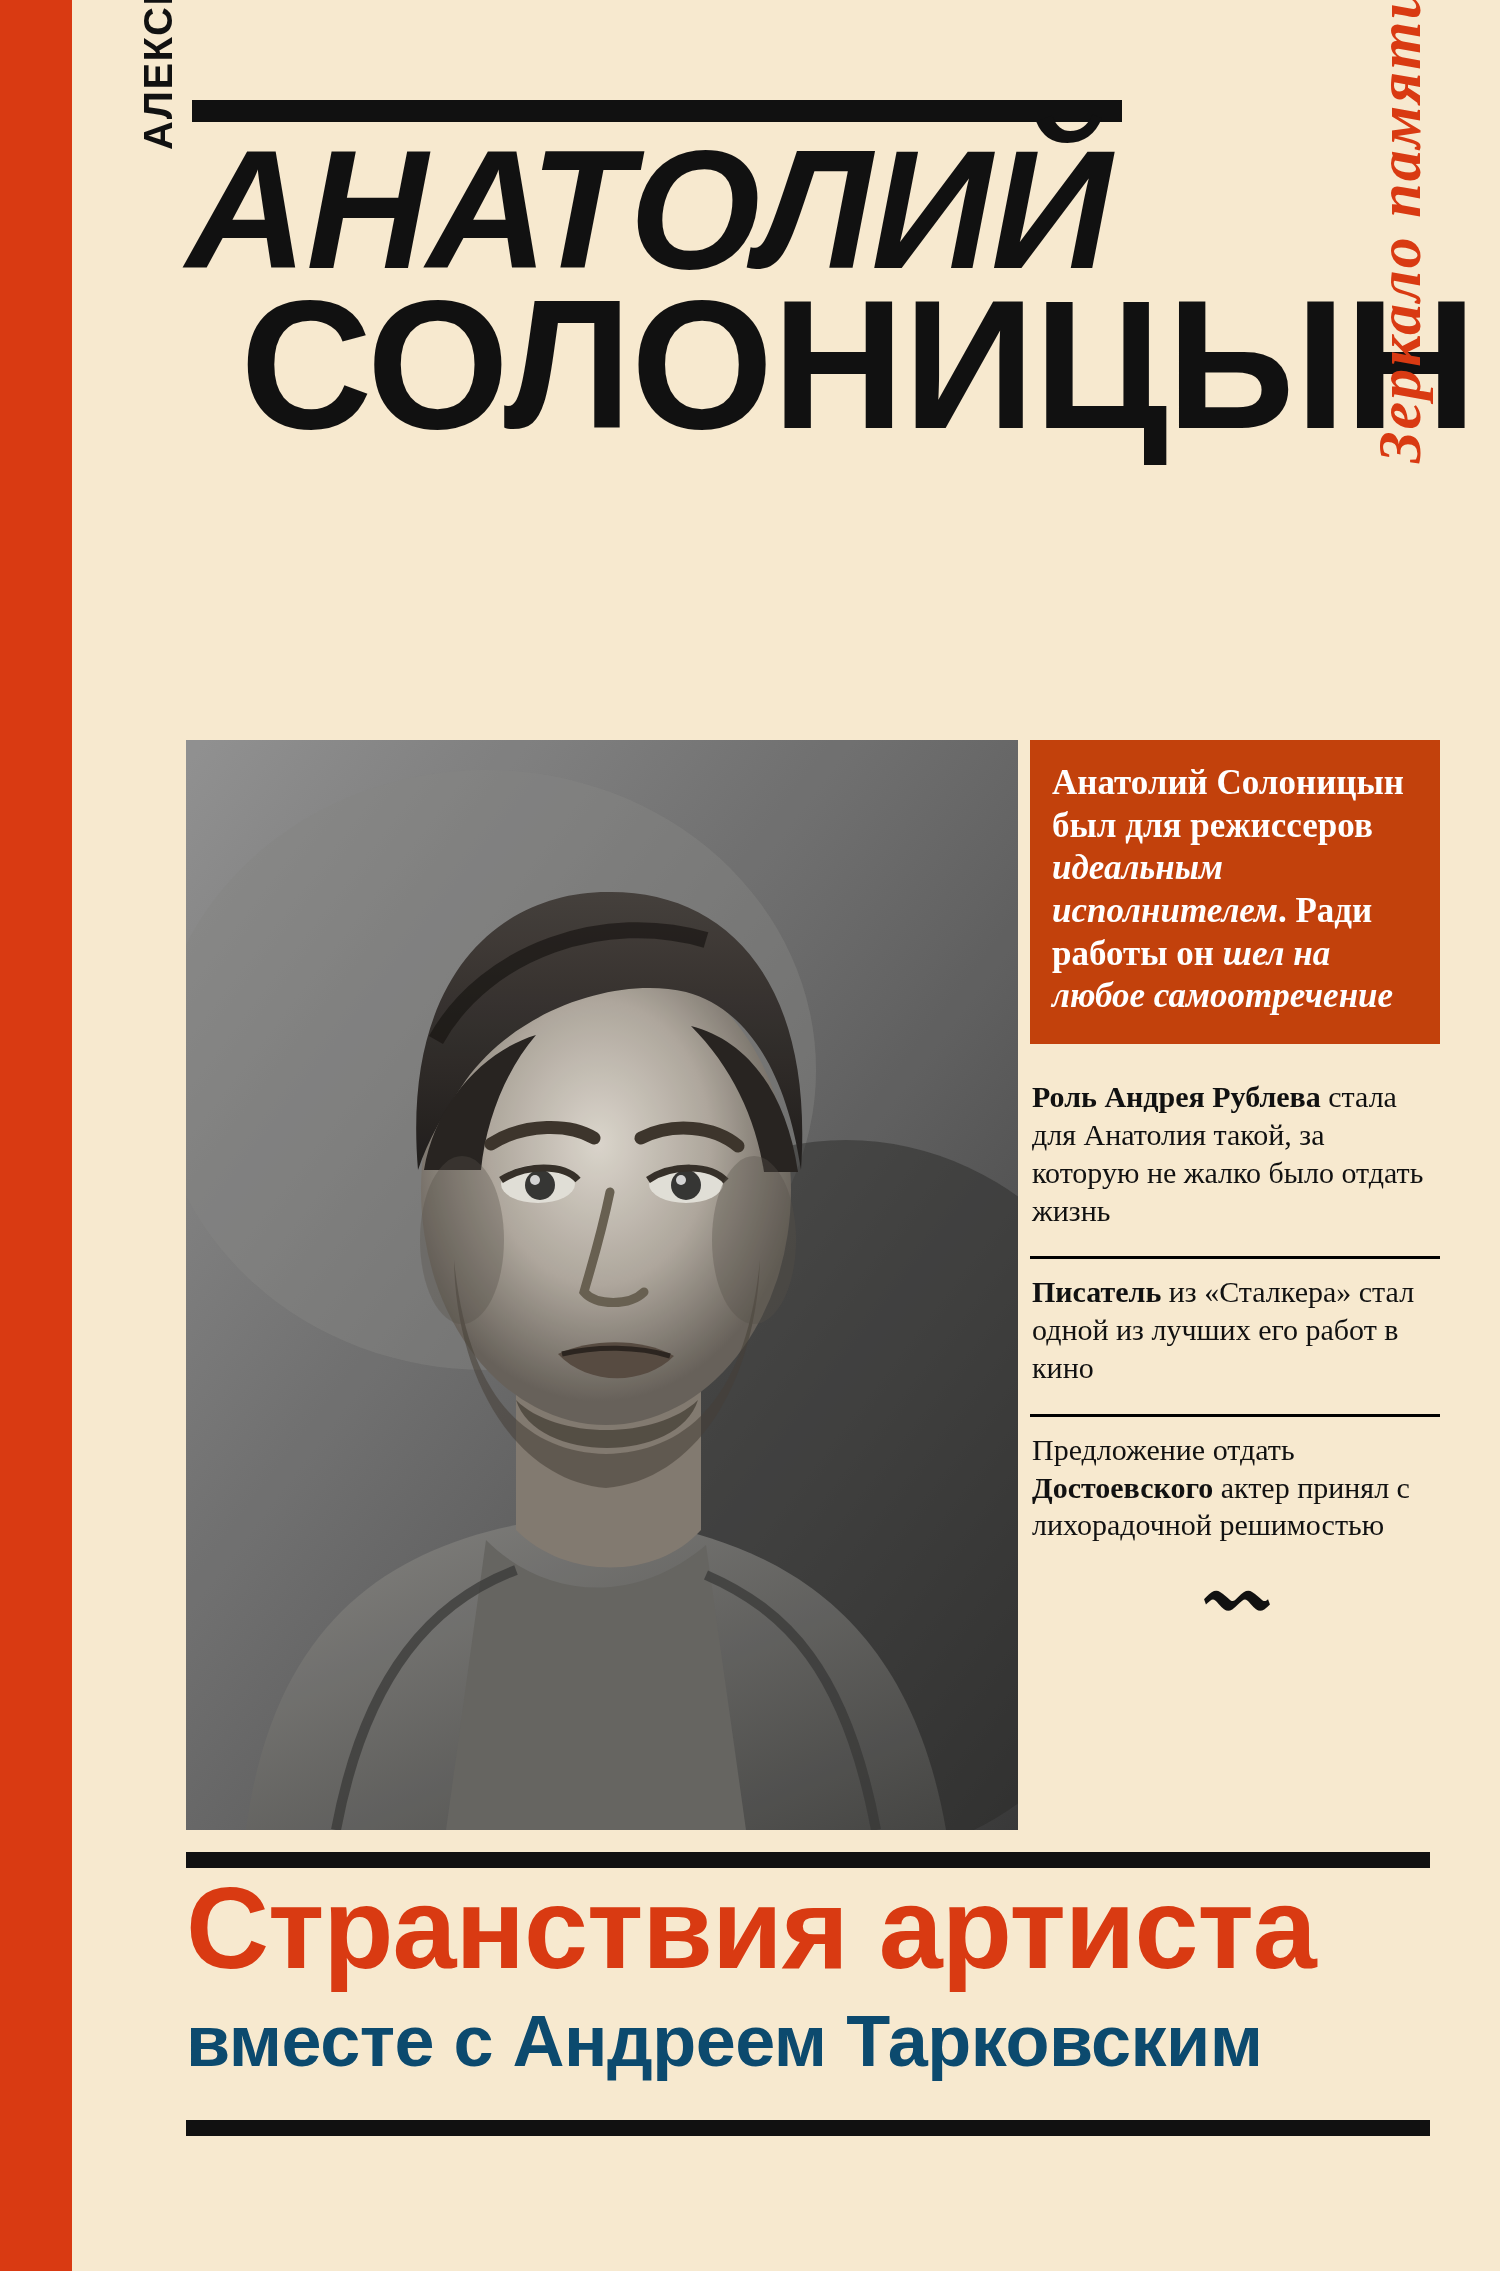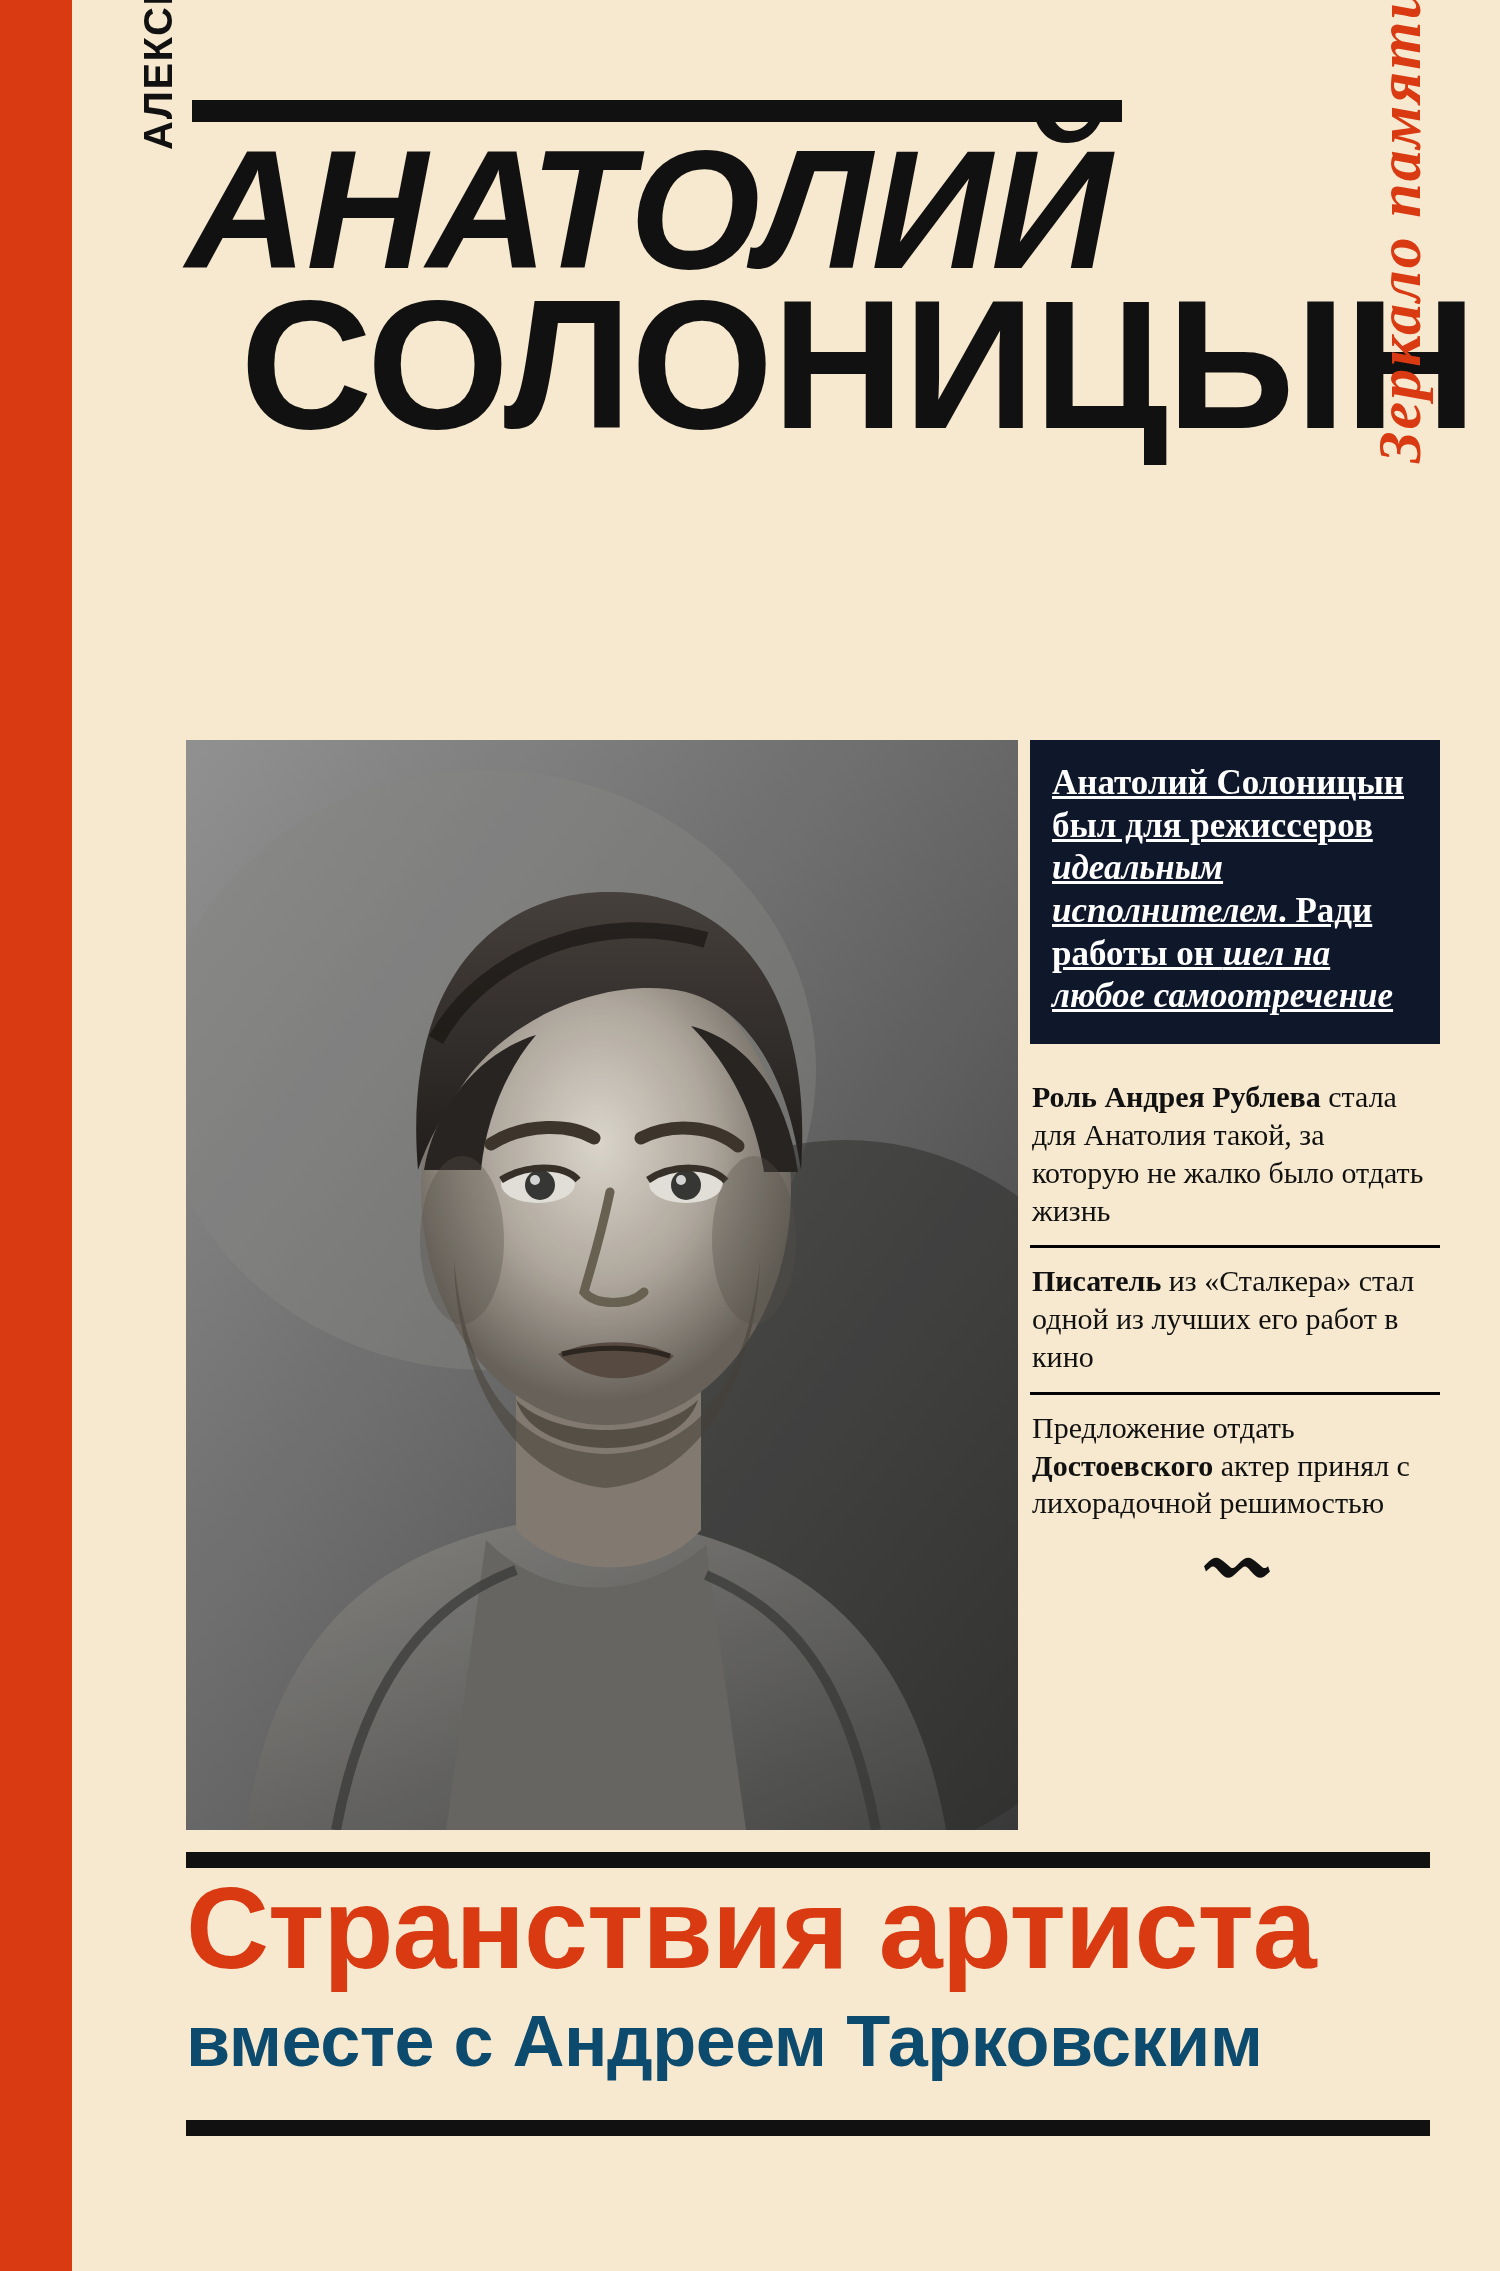--- a/index.html
+++ b/index.html
@@ -129,47 +129,46 @@
   .photo svg { display: block; width: 100%; height: 100%; }
 
   
   .right-col {
     position: absolute;
     left: 1030px;
     top: 740px;
     width: 410px;
   }
   .red-box {
-    background: #0f172a;
+    background: #c2410c;
     color: #ffffff;
     padding: 22px 20px 26px 22px;
     box-sizing: border-box;
     width: 410px;
-    text-decoration: underline;
   }
   .red-box p {
     margin: 0;
     font-family: "Liberation Serif", serif;
     font-size: 35px;
     line-height: 1.22;
     font-weight: bold;
   }
   .red-box .ital {
     font-style: italic;
   }
 
   .facts {
     margin-top: 20px;
   }
   .fact {
     font-family: "Liberation Serif", serif;
     font-size: 30px;
     line-height: 1.26;
     color: #111111;
-    padding: 14px 2px 16px 2px;
+    padding: 14px 2px 27px 2px;
   }
   .fact.sep {
     border-top: 3px solid #000000;
   }
   .fact b { font-weight: bold; }
 
   .swirl {
     margin-top: 6px;
     text-align: center;
     color: #111111;

